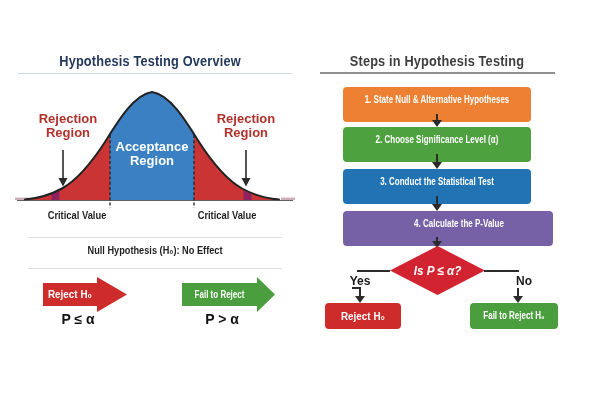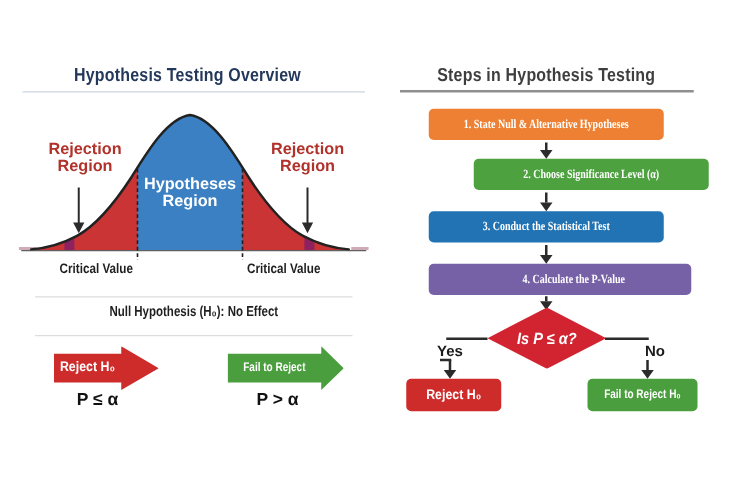--- a/index.html
+++ b/index.html
@@ -23,21 +23,21 @@
   .rejlab{width:100px;font-size:13px;line-height:14px;color:var(--rejection_text);}
   .acclab{left:102px;top:140px;width:100px;font-size:13px;line-height:14px;color:#fff;}
   .critlab{width:100px;font-size:11px;color:var(--text_dark);}
   .nulltext{left:15px;top:244px;width:280px;font-size:11.5px;color:var(--text_dark);}
   .bigarrow{height:35px;}
   .bigarrow .shape{position:absolute;left:0;top:0;width:100%;height:100%;}
   .red-arrow .shape{background:var(--reject_red);clip-path:polygon(0 6px,54px 6px,54px 0,84px 17.5px,54px 35px,54px 29px,0 29px);}
   .green-arrow .shape{background:var(--fail_green);clip-path:polygon(0 6px,75px 6px,75px 0,93px 17.5px,75px 35px,75px 29px,0 29px);}
   .bigarrow .lbl{position:absolute;top:0;height:35px;line-height:35px;color:#fff;font-weight:bold;text-align:center;}
   .cond{width:70px;font-size:14px;color:#111;}
-  .step{left:343px;width:188px;height:25px;border-radius:4px;line-height:26px;font-size:10px;color:#fff;font-family:Liberation Serif, serif;}
+  .step{left:343px;width:188px;height:35px;border-radius:4px;line-height:26px;font-size:10px;color:#fff;}
   .step .inner{display:block;width:100%;}
   .conn{width:2px;background:var(--connector);}
   .chead{width:0;height:0;border-left:5px solid transparent;border-right:5px solid transparent;border-top:7px solid var(--connector);}
   .hline{height:2px;background:var(--connector);}
   .branchlbl{font-size:12px;color:#1b1b1b;}
   .outcome{top:303px;height:26px;border-radius:4px;line-height:26px;color:#fff;}
   .diamond-lbl{left:390px;top:246px;width:95px;height:49px;line-height:49px;font-size:13px;font-style:italic;color:#fff;}
 </style>
 </head>
 <body>
@@ -75,21 +75,21 @@
 
 <div class="abs ctr b rejlab" style="left:18px;top:112px;">
   <div>Rejection</div>
   <div>Region</div>
 </div>
 <div class="abs ctr b rejlab" style="left:196px;top:112px;">
   <div>Rejection</div>
   <div>Region</div>
 </div>
 <div class="abs ctr b acclab">
-  <div>Hypotheses</div>
+  <div>Acceptance</div>
   <div>Region</div>
 </div>
 <div class="abs ctr b critlab sqz85" style="left:27px;top:209px;">Critical Value</div>
 <div class="abs ctr b critlab sqz85" style="left:177px;top:209px;">Critical Value</div>
 
 <div class="abs hr hr-mid1"></div>
 <div class="abs ctr b nulltext sqz8">Null Hypothesis (H₀): No Effect</div>
 <div class="abs hr hr-mid2"></div>
 
 <div class="abs bigarrow red-arrow" style="left:43px;top:277px;width:84px;">
@@ -103,21 +103,21 @@
   <div class="lbl sqz8" style="left:0;width:75px;font-size:10px;">Fail to Reject H₀</div>
 </div>
 <div class="abs ctr b cond" style="left:187px;top:311px;">P &gt; α</div>
 
 <div class="abs ctr b title-right sqz85">Steps in Hypothesis Testing</div>
 <div class="abs hr-title-right abs" style="position:absolute;"></div>
 
 <div class="abs ctr b step" style="top:87px;background:var(--step1_orange);">
   <span class="inner sqz8">1. State Null &amp; Alternative Hypotheses</span>
 </div>
-<div class="abs ctr b step" style="top:127px;background:var(--step2_green);margin-left:36px;">
+<div class="abs ctr b step" style="top:127px;background:var(--step2_green);">
   <span class="inner sqz8">2. Choose Significance Level (α)</span>
 </div>
 <div class="abs ctr b step" style="top:169px;background:var(--step3_blue);">
   <span class="inner sqz8">3. Conduct the Statistical Test</span>
 </div>
 <div class="abs ctr b step" style="top:211px;background:var(--step4_purple);padding-left:22px;">
   <span class="inner sqz8">4. Calculate the P-Value</span>
 </div>
 
 <div class="abs conn" style="left:436px;top:114px;height:6px;"></div>

